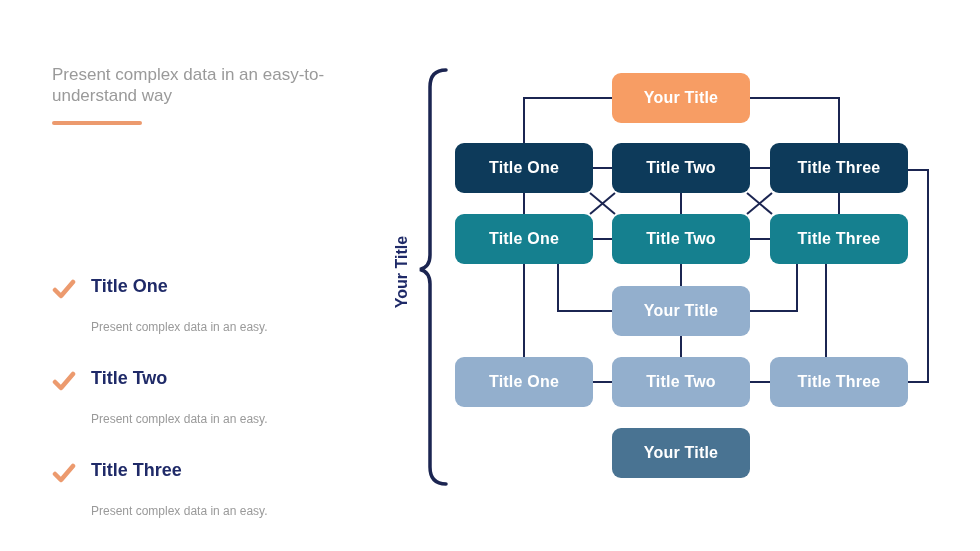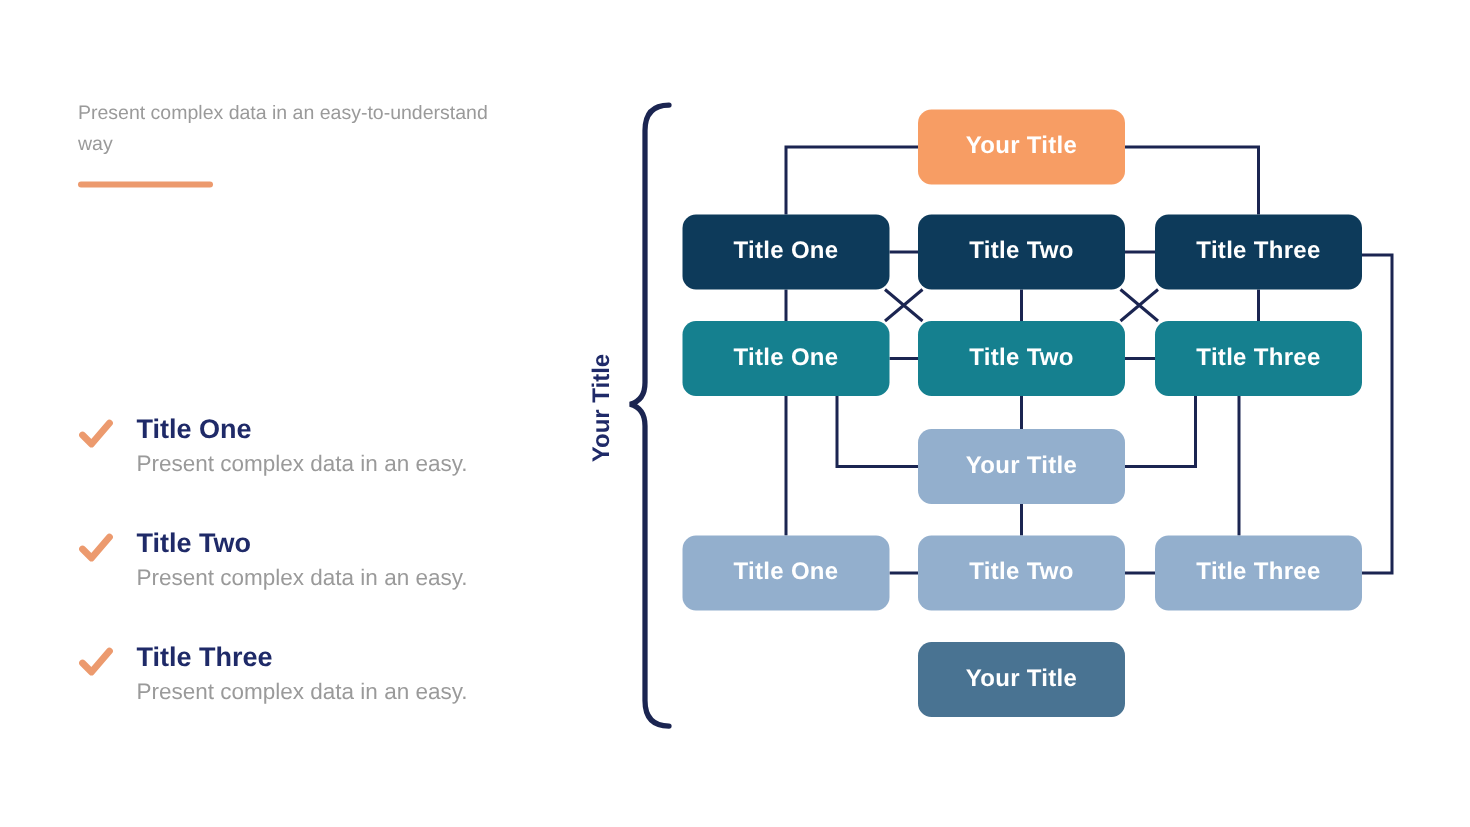--- a/index.html
+++ b/index.html
@@ -12,32 +12,32 @@
   }
 
   
   .left-panel { position: absolute; left: 52px; top: 44px; width: 310px; }
   .page-title {
     font-size: 37px; font-weight: 700; line-height: 1.26;
     color: #1F2A68; letter-spacing: -0.5px; width: 280px;
   }
   .page-subtitle {
     margin-top: 20px; width: 285px;
-    font-size: 13px; line-height: 21px; color: #9a9a9a;
+    font-size: 17px; line-height: 21px; color: #9a9a9a;
   }
   .accent-divider {
     margin-top: 15px; width: 90px; height: 4px; border-radius: 2px;
   }
 
   .checklist { position: absolute; left: 52px; top: 276px; width: 330px; }
   .check-item { display: flex; align-items: flex-start; margin-bottom: 34px; }
   .check-icon-wrap { width: 24px; height: 24px; flex: 0 0 24px; margin-top: 1px; }
   .check-item-body { margin-left: 15px; }
   .item-title { font-size: 18px; font-weight: 700; color: #1F2A68; }
-  .item-desc { margin-top: 4px; font-size: 15px; color: #9a9a9a; }
+  .item-desc { margin-top: 23px; font-size: 12px; color: #9a9a9a; }
 
   
   .diagram { position: absolute; left: 0; top: 0; width: 980px; height: 551px; }
   .wires { position: absolute; left: 0; top: 0; width: 980px; height: 551px; pointer-events: none; }
 
   .node {
     position: absolute; width: 138px; height: 50px; border-radius: 9px;
     display: flex; align-items: center; justify-content: center;
     color: #ffffff; font-size: 16px; font-weight: 700; letter-spacing: 0.2px;
   }

